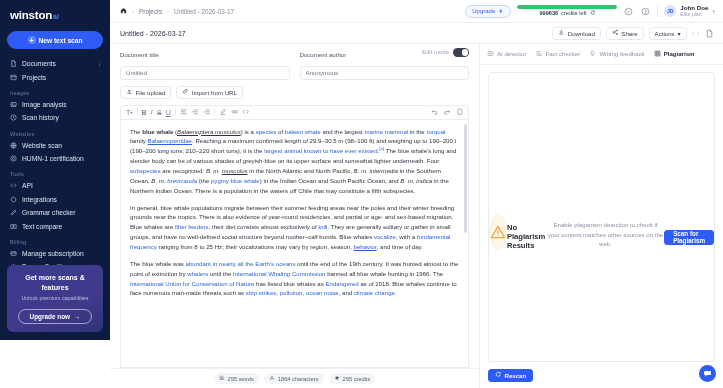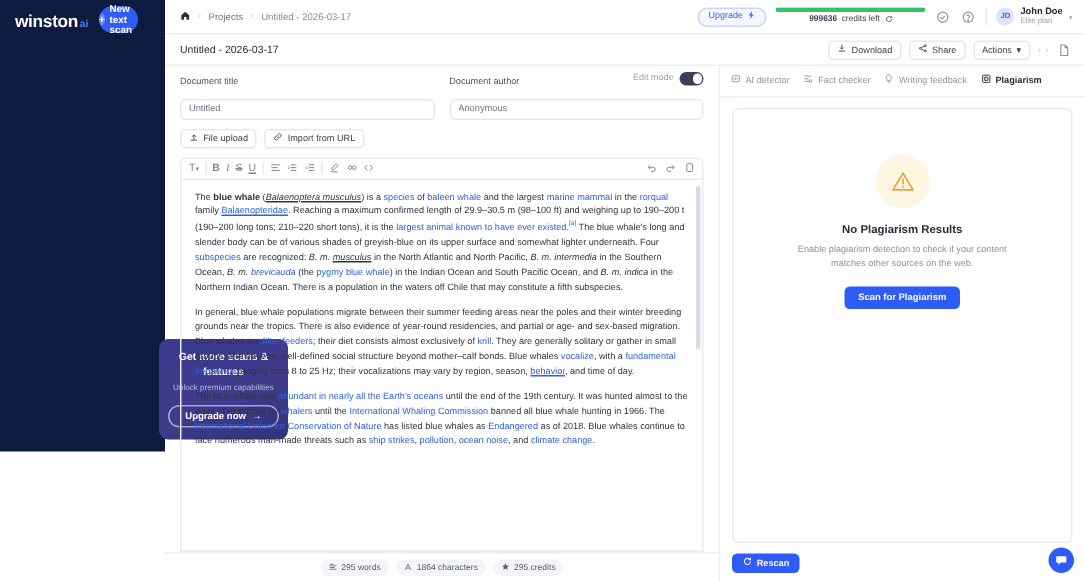--- a/index.html
+++ b/index.html
@@ -6,24 +6,24 @@
   html, body {
     width: 723px; height: 388px;
     font-family: "Liberation Sans", sans-serif;
     background: #ffffff;
     overflow: hidden;
   }
   .app { display: flex; width: 723px; height: 388px; }
 
   
   .sidebar {
-    width: 110px; height: 301px;
+    width: 110px; height: 340px;
     background: #0d1b3e;
     color: #e8ecf6;
-    display: flex; flex-direction: row;
+    display: flex; flex-direction: column;
     flex: 0 0 110px;
     position: relative;
   }
   .logo-row {
     padding: 9px 0 6px 10px;
     display: flex; align-items: baseline; gap: 1px;
   }
   .logo-text { font-size: 11.5px; font-weight: 700; color: #fff; letter-spacing: -0.2px; }
   .logo-mark { font-size: 7px; color: #4f7dfb; font-weight: 700; }
 
@@ -254,21 +254,21 @@
     height: 21px; cursor: pointer; white-space: nowrap;
     border-bottom: 1.5px solid transparent;
   }
   .tab svg { width: 7px; height: 7px; }
   .tab.active { color: #1f2533; border-bottom-color: #3b4150; font-weight: 600; }
 
   .panel-body {
     flex: 1 1 auto; min-height: 0;
     margin: 7px 8px 0 8px;
     border: 1px solid #e9ebf1; border-radius: 4px;
-    display: flex; flex-direction: column;
+    display: flex; 
     align-items: center; justify-content: flex-start;
     padding-top: 30px;
     background: #fff;
   }
   .warn-halo {
     width: 36px; height: 36px; border-radius: 50%;
     background: #fdf6e3;
     display: flex; align-items: center; justify-content: center;
   }
   .warn-halo svg { width: 16px; height: 16px; }

